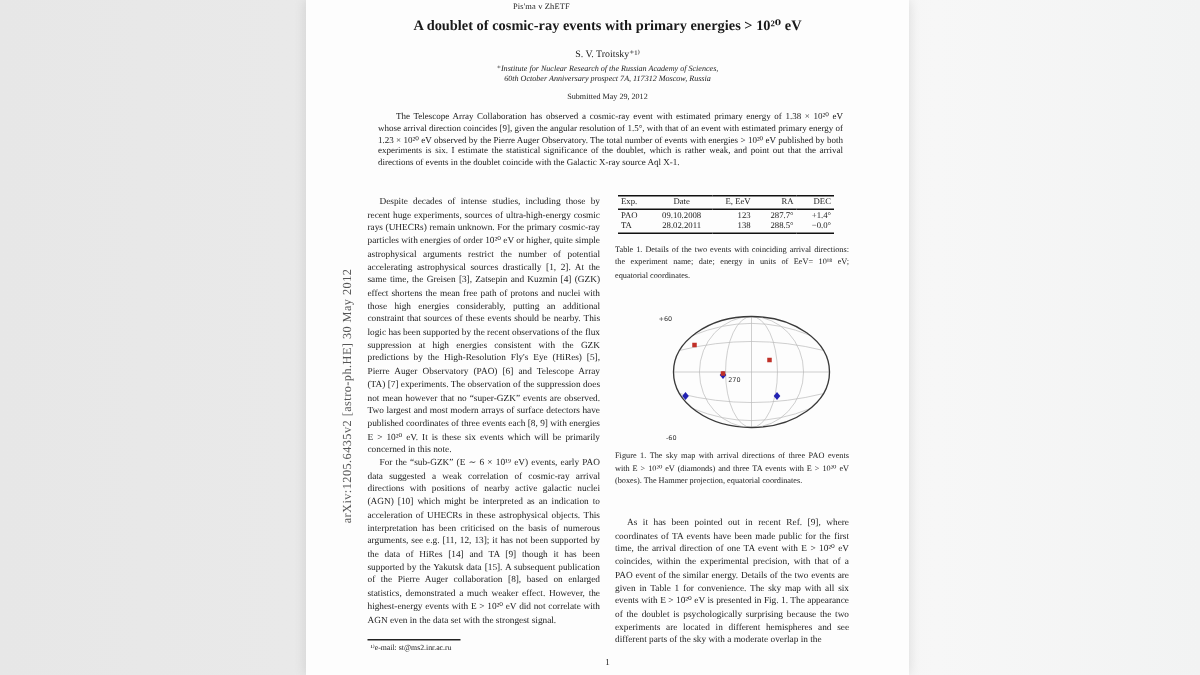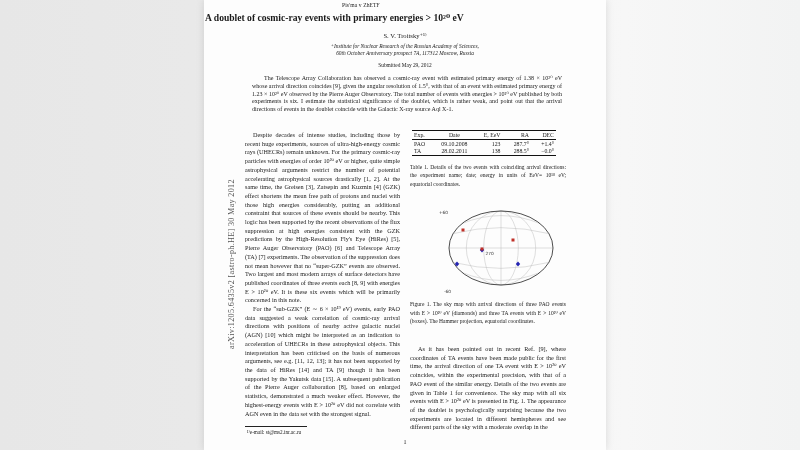--- a/index.html
+++ b/index.html
@@ -3,21 +3,21 @@
 <meta charset="utf-8">
 <style>
   html,body{margin:0;padding:0;}
   .stage{position:relative;width:800px;height:450px;overflow:hidden;
     background:linear-gradient(90deg,#e7e7e7 0%,#e9e9e9 24%,#f0f0f0 55%,#f7f7f7 78%,#f2f3f3 100%);
     font-family:"Liberation Serif","DejaVu Serif",serif;color:#1a1a1a;}
   .page{position:absolute;left:204px;top:0;width:402px;height:450px;background:#fdfdfd;
     box-shadow:0 0 8px rgba(0,0,0,.12);}
   .abs{position:absolute;}
   .journal{left:342px;top:2px;font-size:5.6px;letter-spacing:.1px;}
-  .title{left:205px;top:12px;width:400px;font-size:9.6px;font-weight:bold;}
+  .title{left:205px;top:12px;width:400px;text-align:center;font-size:9.6px;font-weight:bold;}
   .author{left:205px;top:32px;width:400px;text-align:center;font-size:6.6px;}
   .affil1{left:205px;top:43px;width:400px;text-align:center;font-size:5.4px;font-style:italic;}
   .affil2{left:205px;top:50px;width:400px;text-align:center;font-size:5.4px;font-style:italic;}
   .submitted{left:205px;top:62px;width:400px;text-align:center;font-size:5.4px;}
   .abstract{left:252px;top:75px;width:310px;font-size:6px;line-height:7.8px;text-align:justify;text-indent:12px;}
   .colL{left:245px;top:131px;width:155px;font-size:6.2px;line-height:8.7px;text-align:justify;}
   .colL p, .colR p{margin:0;text-indent:8px;}
   .fnrule{left:245px;top:426px;width:62px;border-top:.7px solid #222;height:0;}
   .footnote{left:247px;top:429px;width:150px;font-size:5.2px;}
   .pagenum{left:205px;top:439px;width:400px;text-align:center;font-size:6px;}

